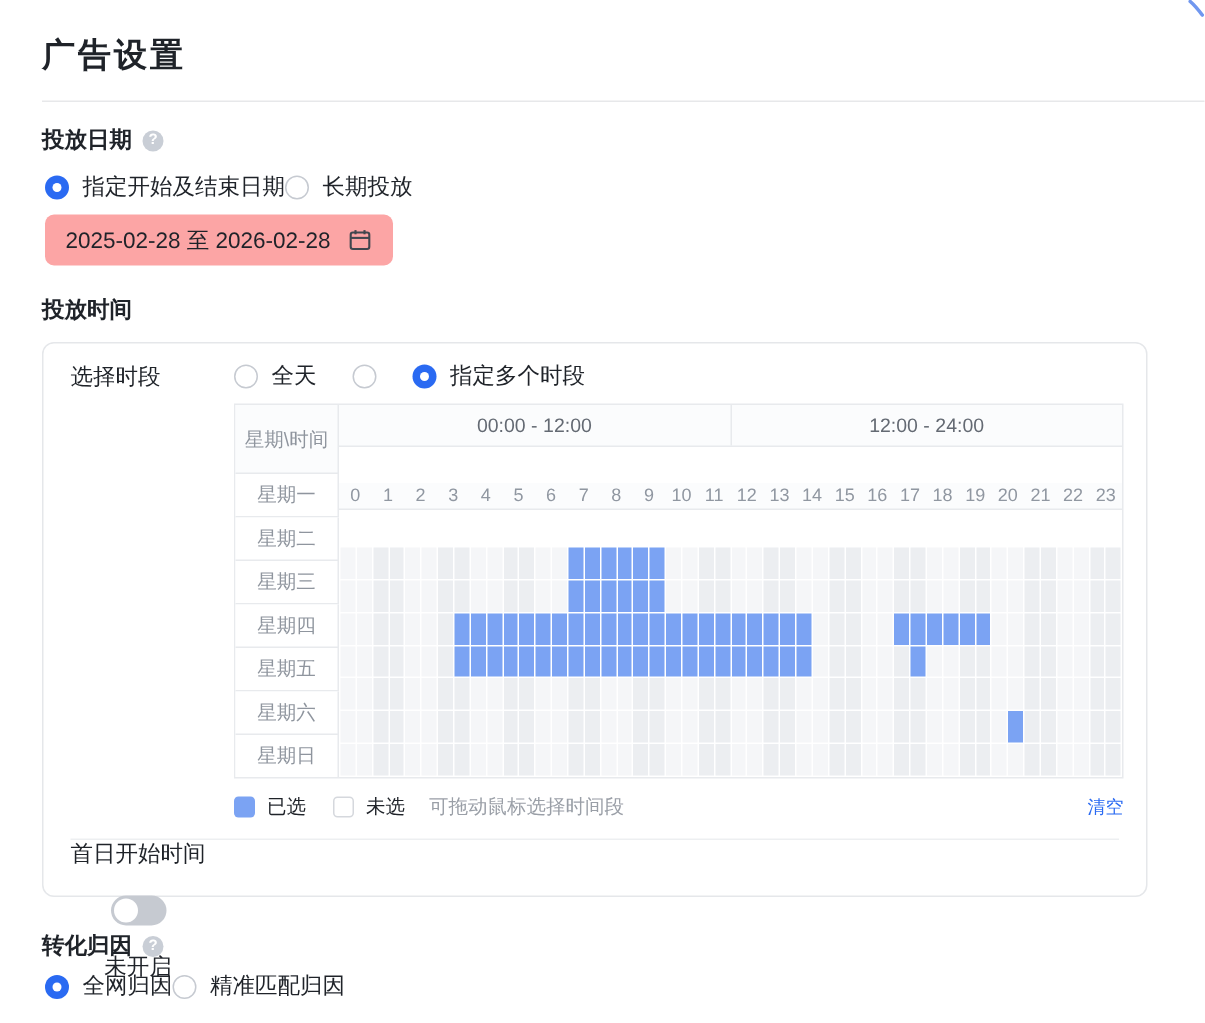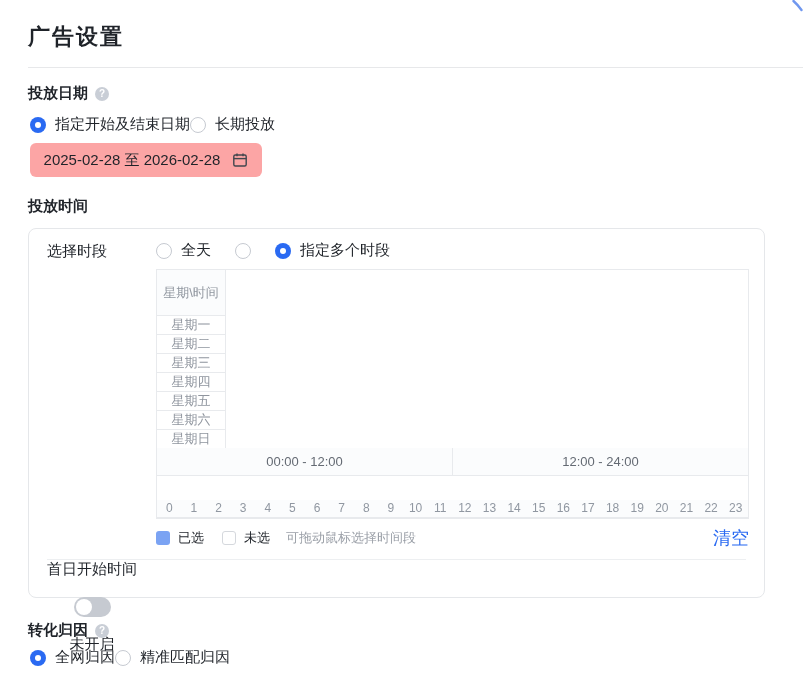--- a/index.html
+++ b/index.html
@@ -28,21 +28,21 @@
   .radio.on::after{content:"";position:absolute;left:5px;top:5px;width:6px;height:6px;border-radius:50%;background:#fff;}
 
   .date-input{position:absolute;left:30px;top:143px;width:232px;height:34px;background:#fca5a5;border-radius:6px;
               display:flex;align-items:center;justify-content:center;gap:12px;font-size:15px;cursor:pointer;}
   .cal-icon{display:flex;}
 
   .panel{position:absolute;left:28px;top:228px;width:737px;height:370px;border:1px solid #e5e7ea;border-radius:8px;box-sizing:border-box;background:#fff;}
   .panel-label{position:absolute;left:18px;top:13px;font-size:15px;}
   #row-period-options{left:127px;top:12px;gap:24px;position:absolute;display:flex;align-items:center;}
 
-  .tbl{position:absolute;left:127px;top:40px;width:593px;height:250px;border:1px solid #e8eaed;box-sizing:border-box;display:flex;font-size:13px;background:#fff;flex-direction:column;}
+  .tbl{position:absolute;left:127px;top:40px;width:593px;height:250px;border:1px solid #e8eaed;box-sizing:border-box;display:flex;font-size:13px;background:#fff;}
   .tbl-left{width:69px;flex:none;display:flex;flex-direction:column;box-sizing:border-box;}
   .corner-cell{height:46px;flex:none;border-right:1px solid #e8eaed;border-bottom:1px solid #e8eaed;background:#fbfcfd;color:#8f959e;
           display:flex;align-items:center;justify-content:center;box-sizing:border-box;}
   .day-cell{flex:1;border-right:1px solid #e8eaed;border-bottom:1px solid #e8eaed;color:#8f959e;
             display:flex;align-items:center;justify-content:center;box-sizing:border-box;background:#fff;}
   .day-cell.last{border-bottom:none;}
   .tbl-right{flex:1;display:flex;flex-direction:column;min-width:0;gap:24px;}
   .band-row{height:28px;flex:none;display:flex;background:#fbfcfd;border-bottom:1px solid #e8eaed;box-sizing:border-box;color:#646a73;}
   .band-cell{flex:1;display:flex;align-items:center;justify-content:center;box-sizing:border-box;}
   .band-cell.first{border-right:1px solid #e8eaed;}
@@ -55,21 +55,21 @@
   .slot.h-odd{background:#eceef1;}
   .slot.sel{background:#7ba3f3;}
 
   .legend{position:absolute;left:127px;top:291px;width:593px;height:36px;display:flex;align-items:center;font-size:13px;}
   .legend .sq{width:14px;height:14px;border-radius:3px;box-sizing:border-box;flex:none;}
   .sq-sel{background:#7ba3f3;}
   .sq-unsel{background:#fff;border:1px solid #d5d8dd;}
   .legend .lbl{margin-left:8px;}
   .legend .gap{width:18px;flex:none;}
   .legend-hint{color:#9a9fa7;margin-left:16px;}
-  .clear-btn{margin-left:auto;color:#2a6af2;font-size:18px;font-weight:500;cursor:pointer;}
+  .clear-btn{margin-left:auto;color:#2a6af2;font-size:12px;font-weight:500;cursor:pointer;}
 
   .panel-divider{position:absolute;left:18px;right:18px;top:330px;height:1px;background:#edeff1;}
   .firstday-row{position:absolute;left:18px;top:331px;height:38px;display:flex;align-items:center;gap:18px;font-size:15px;flex-direction:column;}
   .toggle{width:37px;height:20px;border-radius:10px;background:#c6cad1;position:relative;flex:none;cursor:pointer;}
   .toggle .knob{position:absolute;left:2px;top:2px;width:16px;height:16px;border-radius:50%;background:#fff;}
 </style>
 </head>
 <body>
 
 <div class="page-title">广告设置</div>

